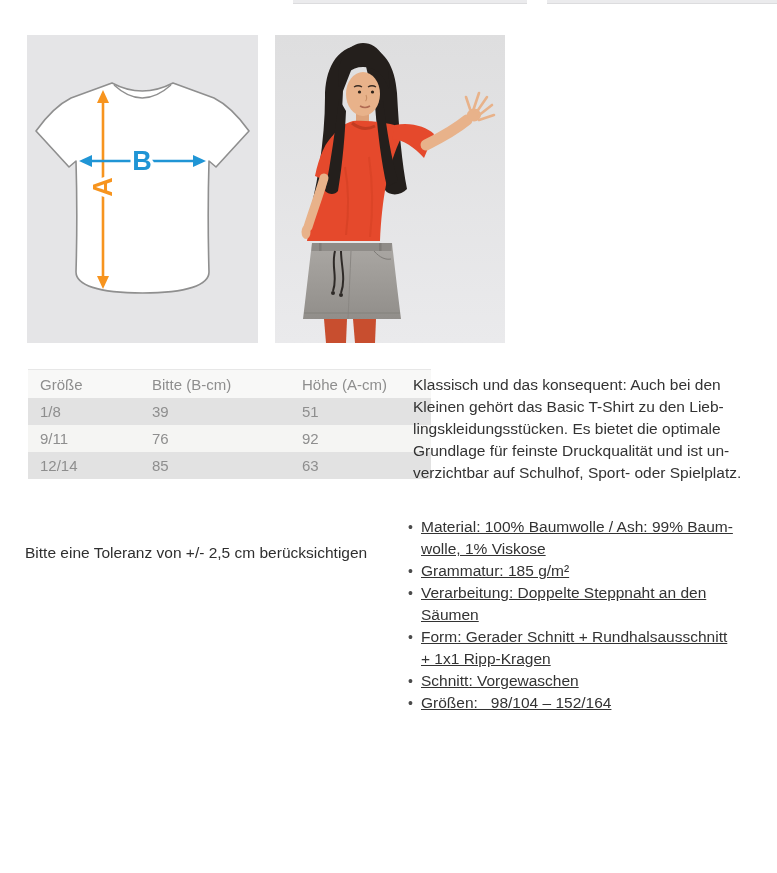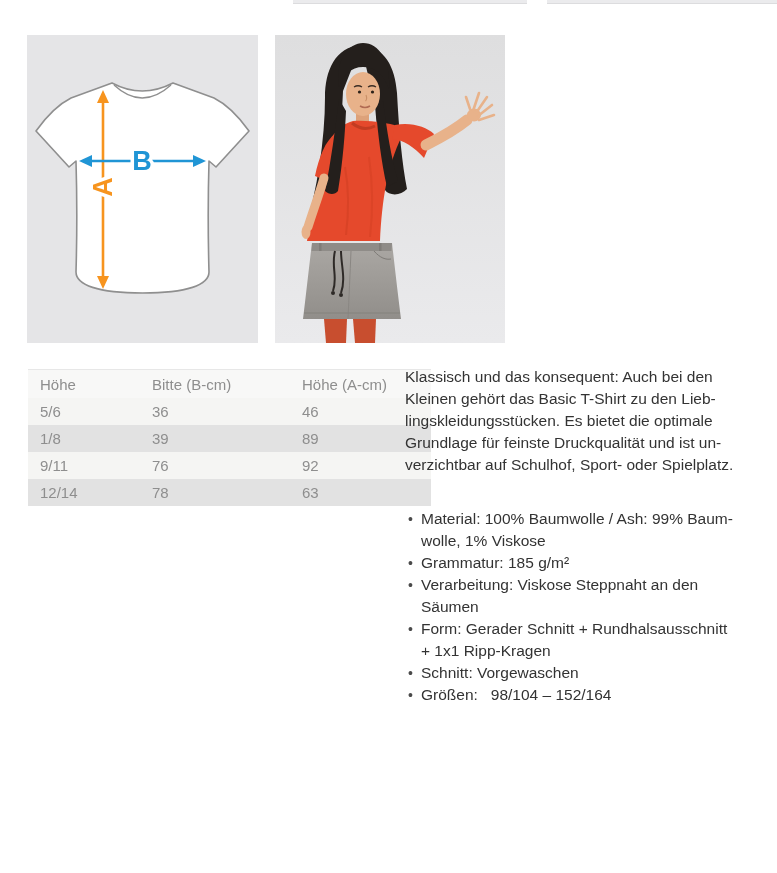--- a/index.html
+++ b/index.html
@@ -30,25 +30,25 @@
   .size-table tr.dark td{background:#e2e2e2;}
   .size-table tr.light td{background:#f5f5f3;}
 
   .tolerance-note{
     position:absolute;left:25px;top:544px;width:380px;
     font-size:15.5px;color:#2f2f2f;
   }
 
   
   .desc{position:absolute;left:405px;top:366px;width:362px;font-size:15.5px;line-height:22px;color:#333;}
-  .desc p{margin:0;white-space:pre-wrap;}
+  .desc p{margin:8px;white-space:pre-wrap;}
   .bullets{margin-top:32px;}
   .bullet-item{display:flex;align-items:flex-start;}
   .bullet-marker{width:16px;flex:0 0 16px;color:#4a4a4a;font-size:14px;line-height:22px;text-align:left;padding-left:3px;box-sizing:border-box;}
-  .bullet-text{flex:1;white-space:pre-wrap;}
+  .bullet-text{flex:1;white-space:pre-wrap;text-decoration:underline;}
 </style>
 </head>
 <body>
 
 <div class="page">
 
   <div class="top-strip strip-left"></div>
   <div class="top-strip strip-right"></div>
 
   <div class="panel diagram-panel">
@@ -168,69 +168,65 @@
       <g fill="#c84e2f">
         <path d="M 49 284 L 72 284 L 71 308 L 51 308 Z"></path>
         <path d="M 78 284 L 101 284 L 100 308 L 80 308 Z"></path>
       </g>
     </svg>
   </div>
 
   <table class="size-table">
     <thead>
       <tr>
-        <th class="c1">Höhe</th>
+        <th class="c1">Größe</th>
         <th class="c2">Bitte (B-cm)</th>
         <th class="c3">Höhe (A-cm)</th>
       </tr>
     </thead>
     <tbody>
-      <tr class="light">
-        <td>5/6</td>
-        <td>36</td>
-        <td>46</td>
-      </tr>
       <tr class="dark">
         <td>1/8</td>
         <td>39</td>
-        <td>89</td>
+        <td>51</td>
       </tr>
       <tr class="light">
         <td>9/11</td>
         <td>76</td>
         <td>92</td>
       </tr>
       <tr class="dark">
         <td>12/14</td>
-        <td>78</td>
+        <td>85</td>
         <td>63</td>
       </tr>
     </tbody>
   </table>
 
+  <div class="tolerance-note">Bitte eine Toleranz von +/- 2,5 cm berücksichtigen</div>
 
   <div class="desc">
     <p>Klassisch und das konsequent: Auch bei den
 Kleinen gehört das Basic T-Shirt zu den Lieb-
 lingskleidungsstücken. Es bietet die optimale
 Grundlage für feinste Druckqualität und ist un-
 verzichtbar auf Schulhof, Sport- oder Spielplatz.</p>
     <div class="bullets">
       <div class="bullet-item">
         <span class="bullet-marker">•</span>
         <span class="bullet-text">Material: 100% Baumwolle / Ash: 99% Baum-
 wolle, 1% Viskose</span>
       </div>
       <div class="bullet-item">
         <span class="bullet-marker">•</span>
         <span class="bullet-text">Grammatur: 185 g/m²</span>
       </div>
       <div class="bullet-item">
         <span class="bullet-marker">•</span>
-        <span class="bullet-text">Verarbeitung: Viskose Steppnaht an den
+        <span class="bullet-text">Verarbeitung: Doppelte Steppnaht an den
 Säumen</span>
       </div>
       <div class="bullet-item">
         <span class="bullet-marker">•</span>
         <span class="bullet-text">Form: Gerader Schnitt + Rundhalsausschnitt
 + 1x1 Ripp-Kragen</span>
       </div>
       <div class="bullet-item">
         <span class="bullet-marker">•</span>
         <span class="bullet-text">Schnitt: Vorgewaschen</span>

